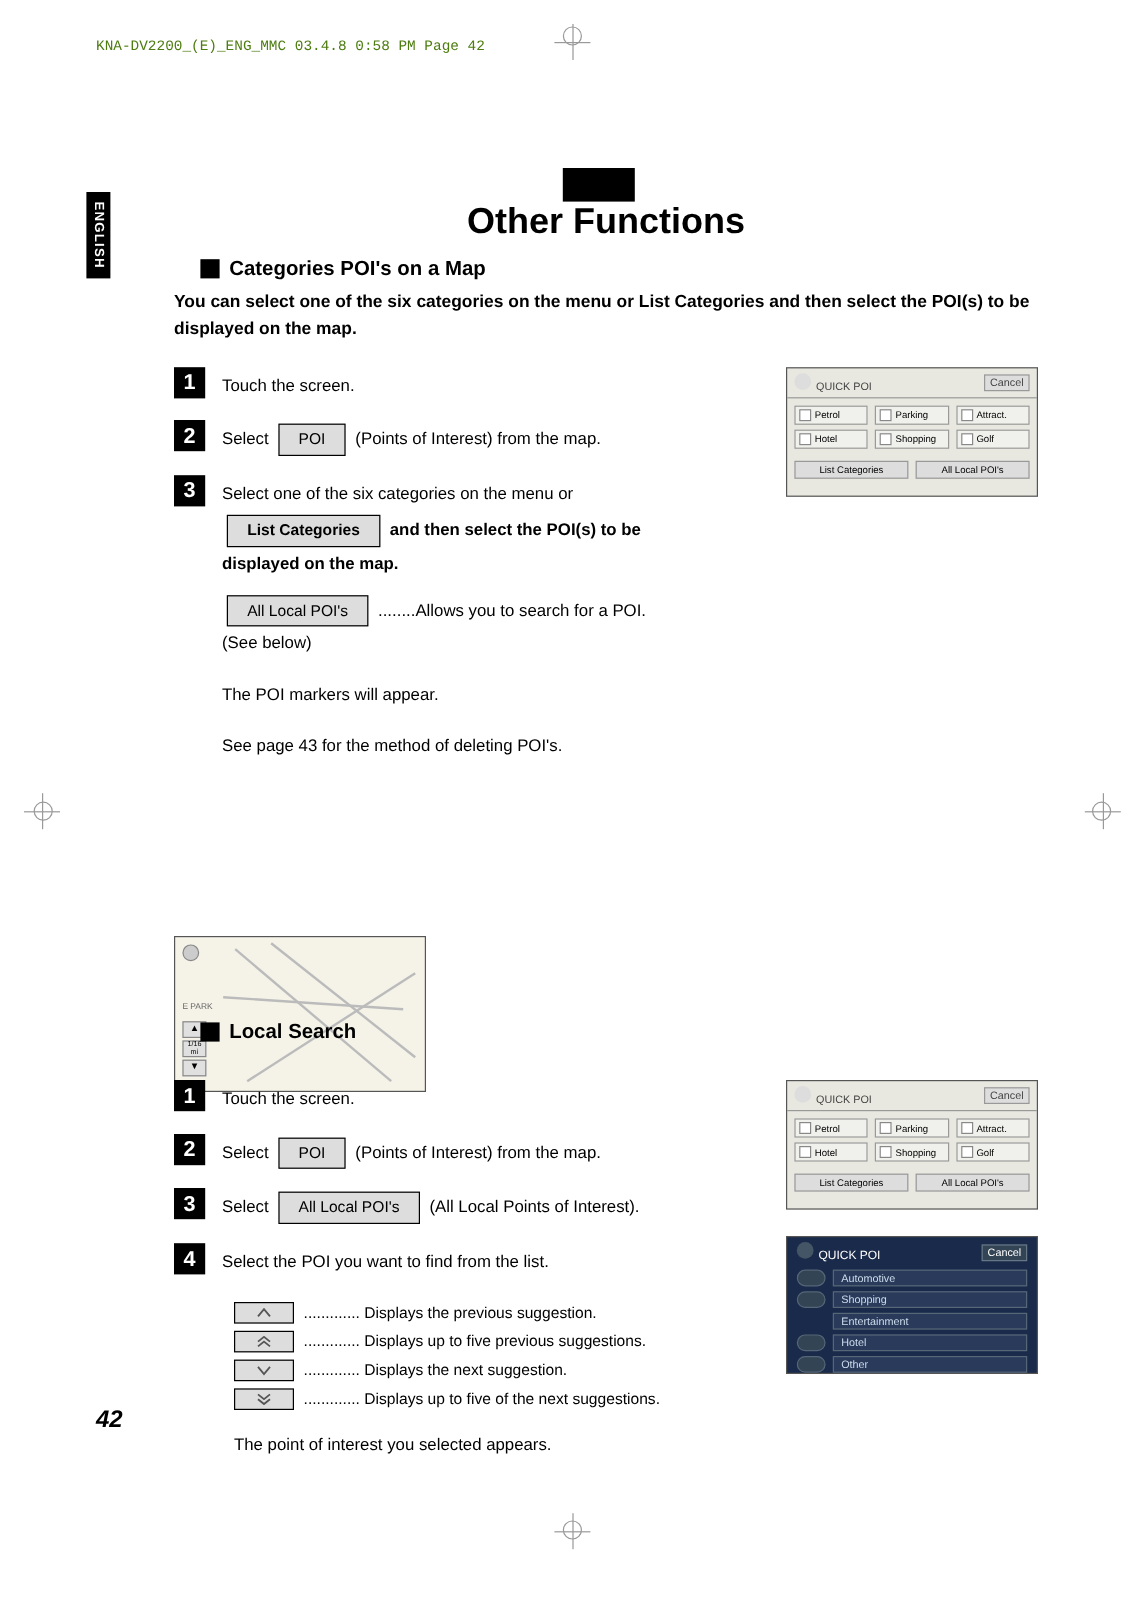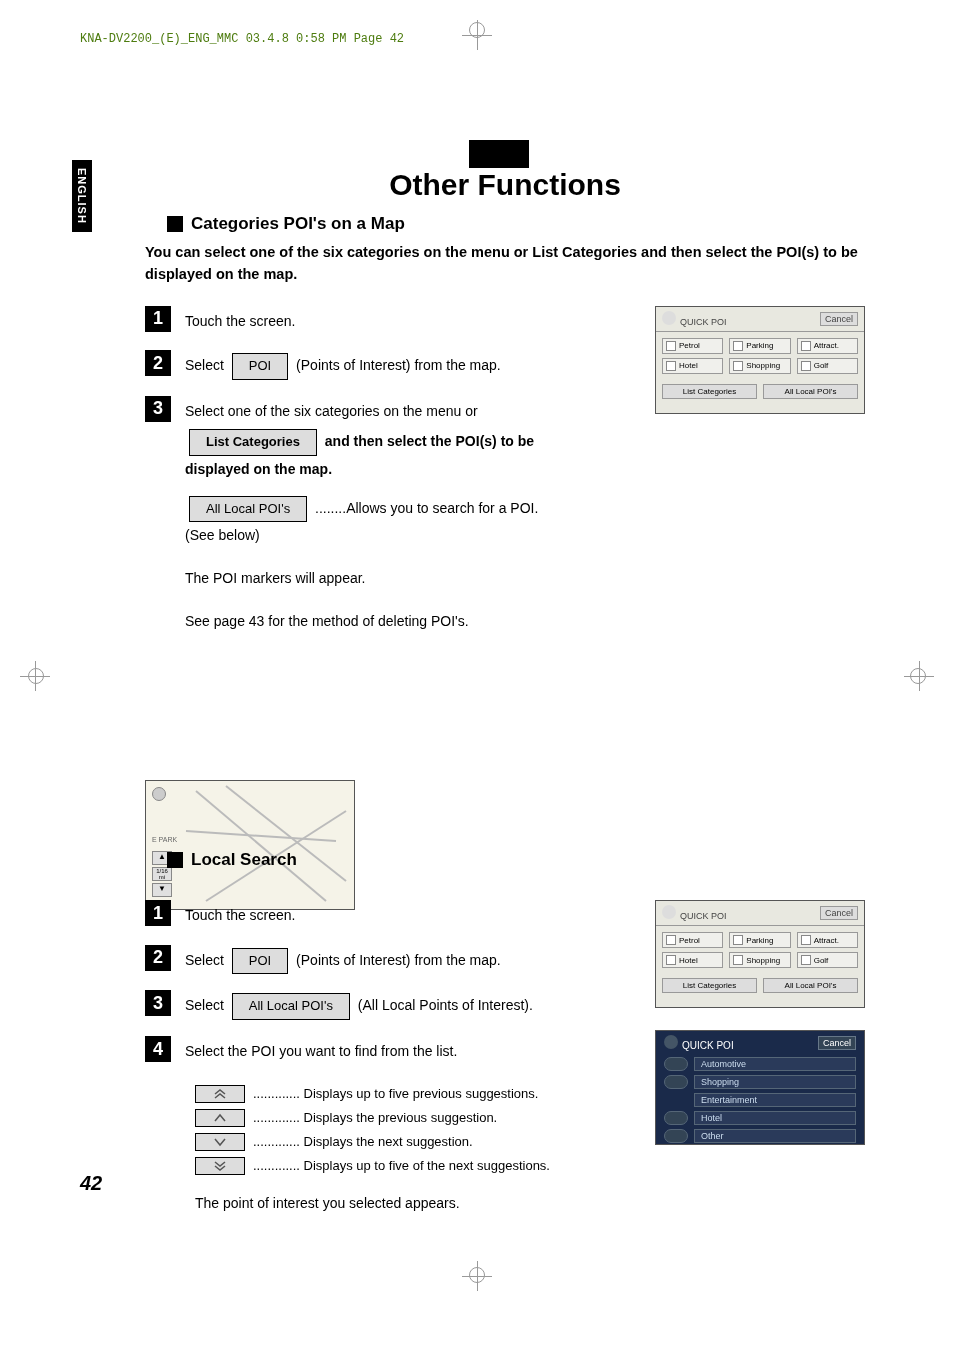--- a/index.html
+++ b/index.html
@@ -301,32 +301,32 @@
             <div class="list-arrow"></div>
             <div class="list-label">Other</div>
           </div>
       </div>
     </div>
 
     <div class="arrow-list">
       <div class="arrow-row">
         <div class="arrow-btn">
           <svg class="arrow-svg" viewBox="0 0 12 10">
-              <path d="M1 5 L6 1 L11 5 M1 9 L6 5 L11 9" stroke="#555" fill="none" stroke-width="1.5"></path>
+              <path d="M1 8 L6 2 L11 8" stroke="#555" fill="none" stroke-width="1.5"></path>
             </svg>
         </div>
-        <span>............. Displays up to five previous suggestions.</span>
+        <span>............. Displays the previous suggestion.</span>
       </div>
       <div class="arrow-row">
         <div class="arrow-btn">
           <svg class="arrow-svg" viewBox="0 0 12 10">
-              <path d="M1 8 L6 2 L11 8" stroke="#555" fill="none" stroke-width="1.5"></path>
+              <path d="M1 5 L6 1 L11 5 M1 9 L6 5 L11 9" stroke="#555" fill="none" stroke-width="1.5"></path>
             </svg>
         </div>
-        <span>............. Displays the previous suggestion.</span>
+        <span>............. Displays up to five previous suggestions.</span>
       </div>
       <div class="arrow-row">
         <div class="arrow-btn">
           <svg class="arrow-svg" viewBox="0 0 12 10">
               <path d="M1 2 L6 8 L11 2" stroke="#555" fill="none" stroke-width="1.5"></path>
             </svg>
         </div>
         <span>............. Displays the next suggestion.</span>
       </div>
       <div class="arrow-row">

